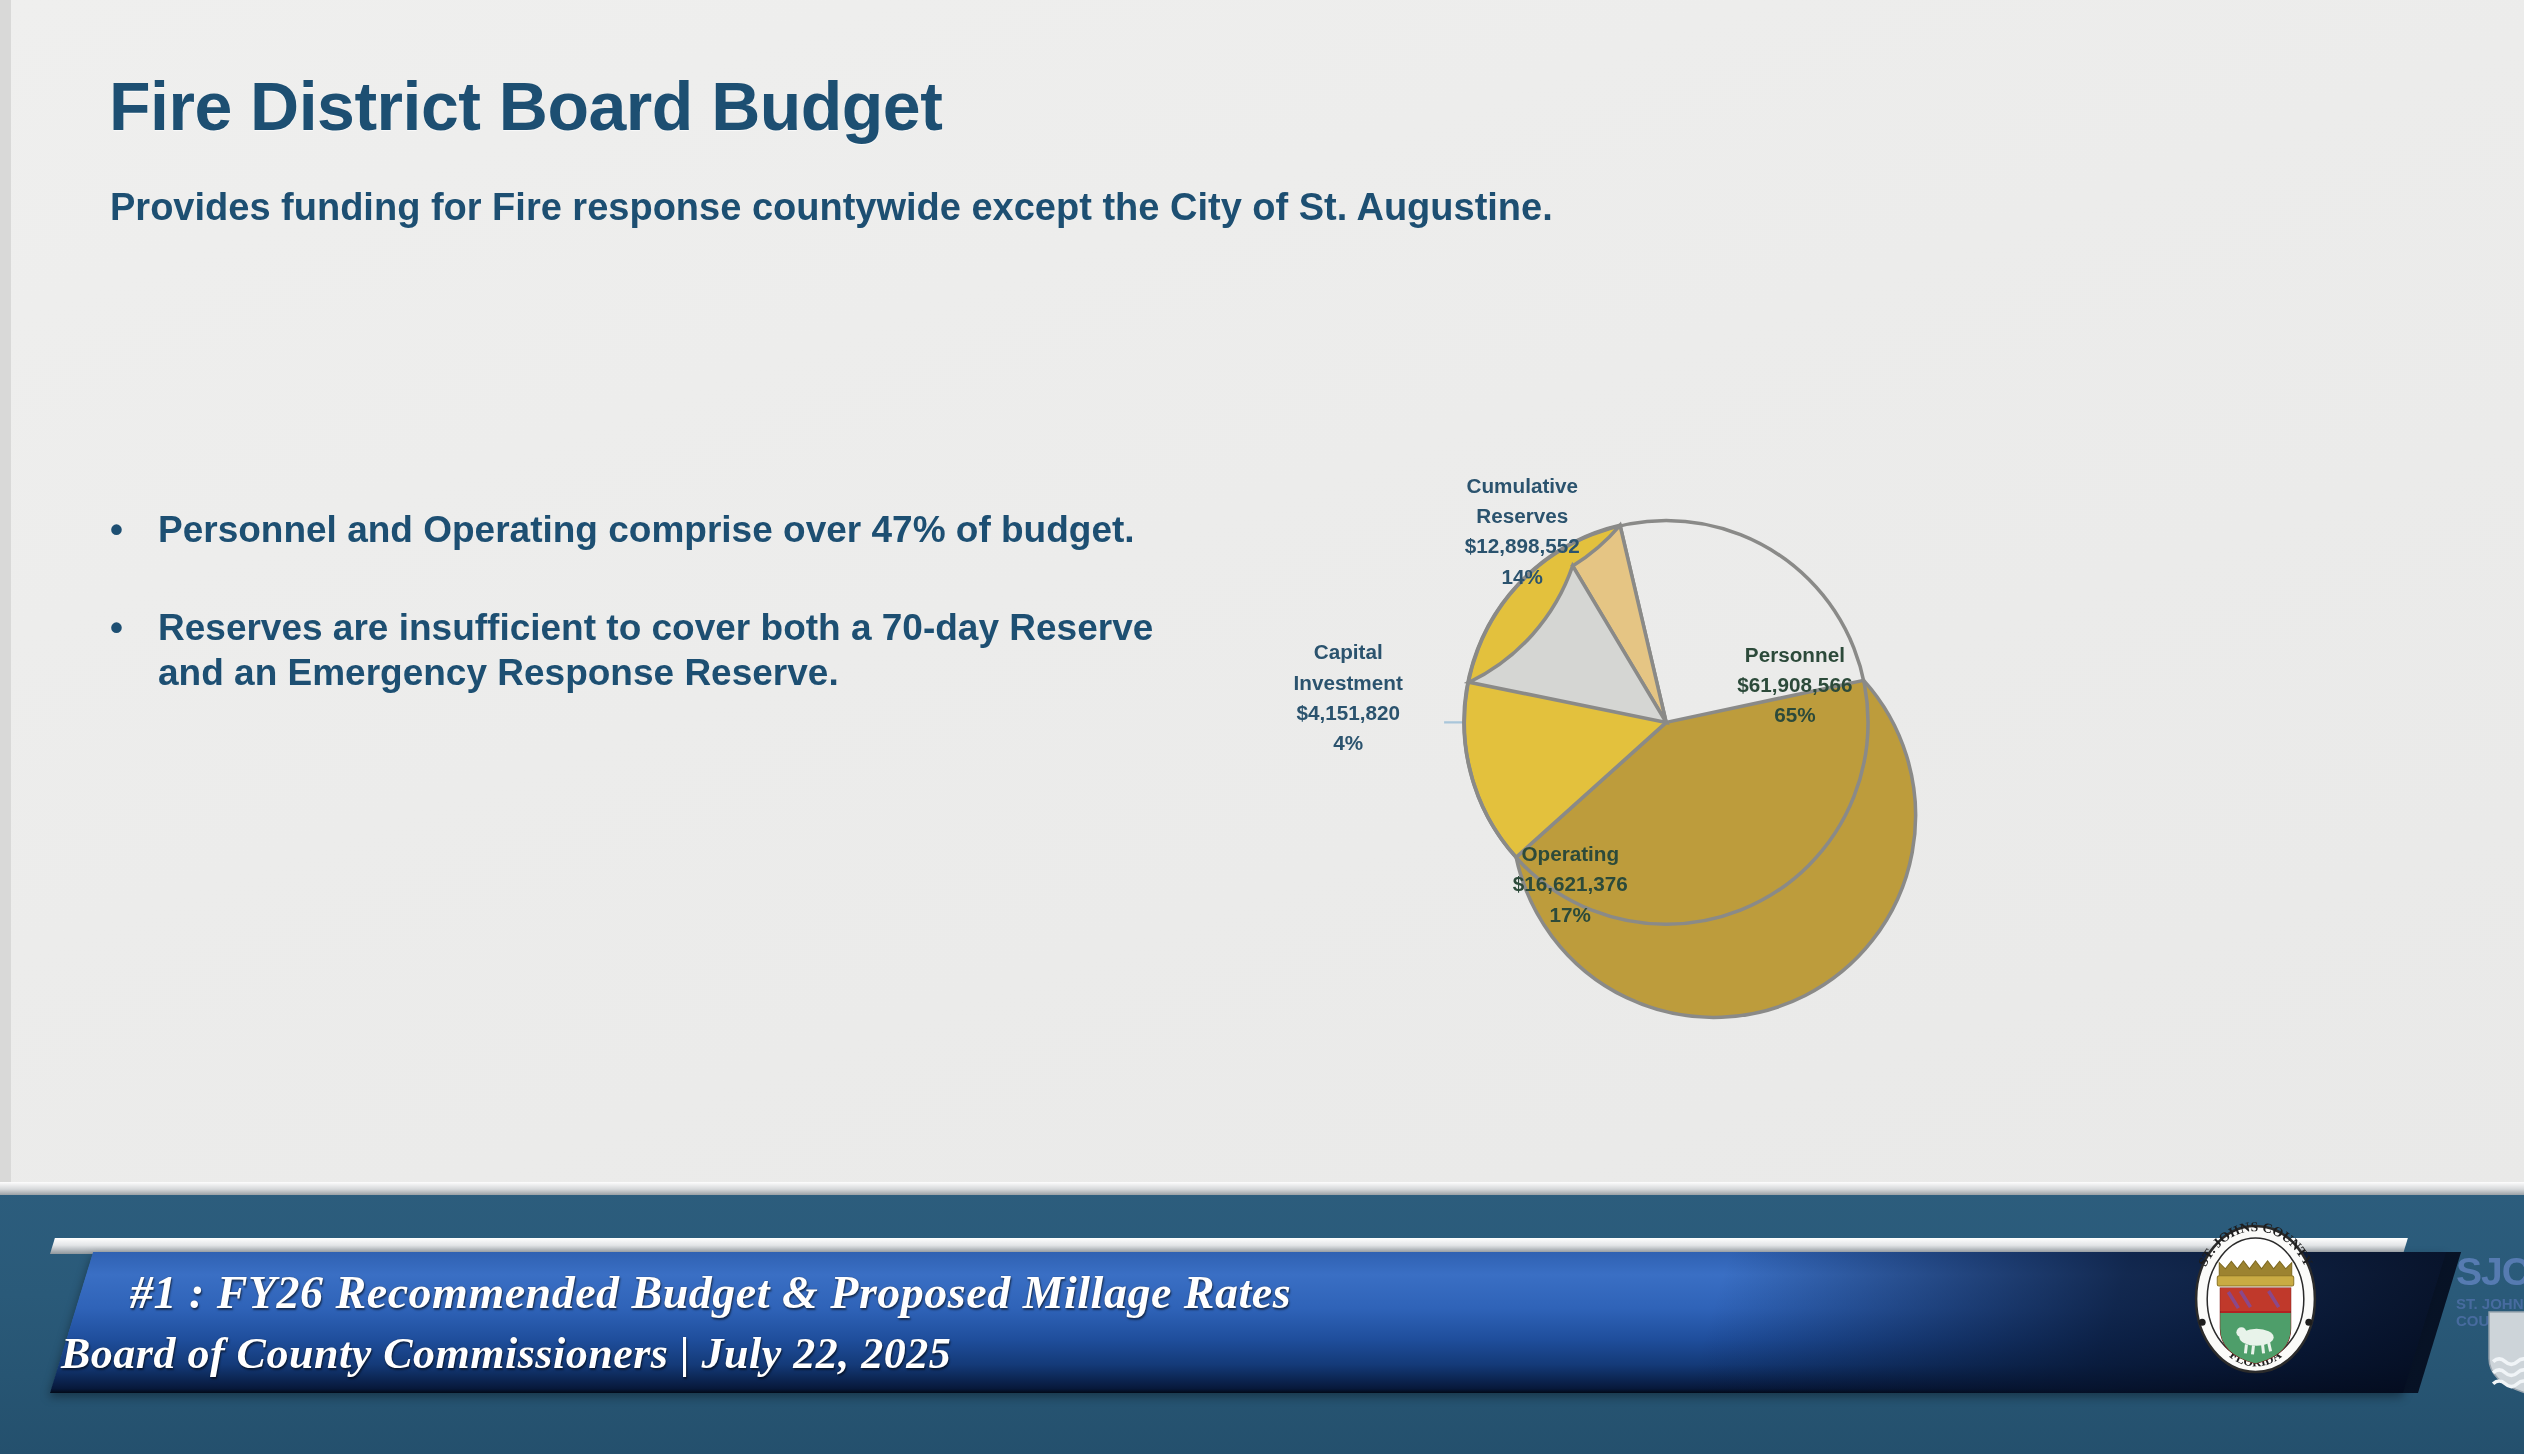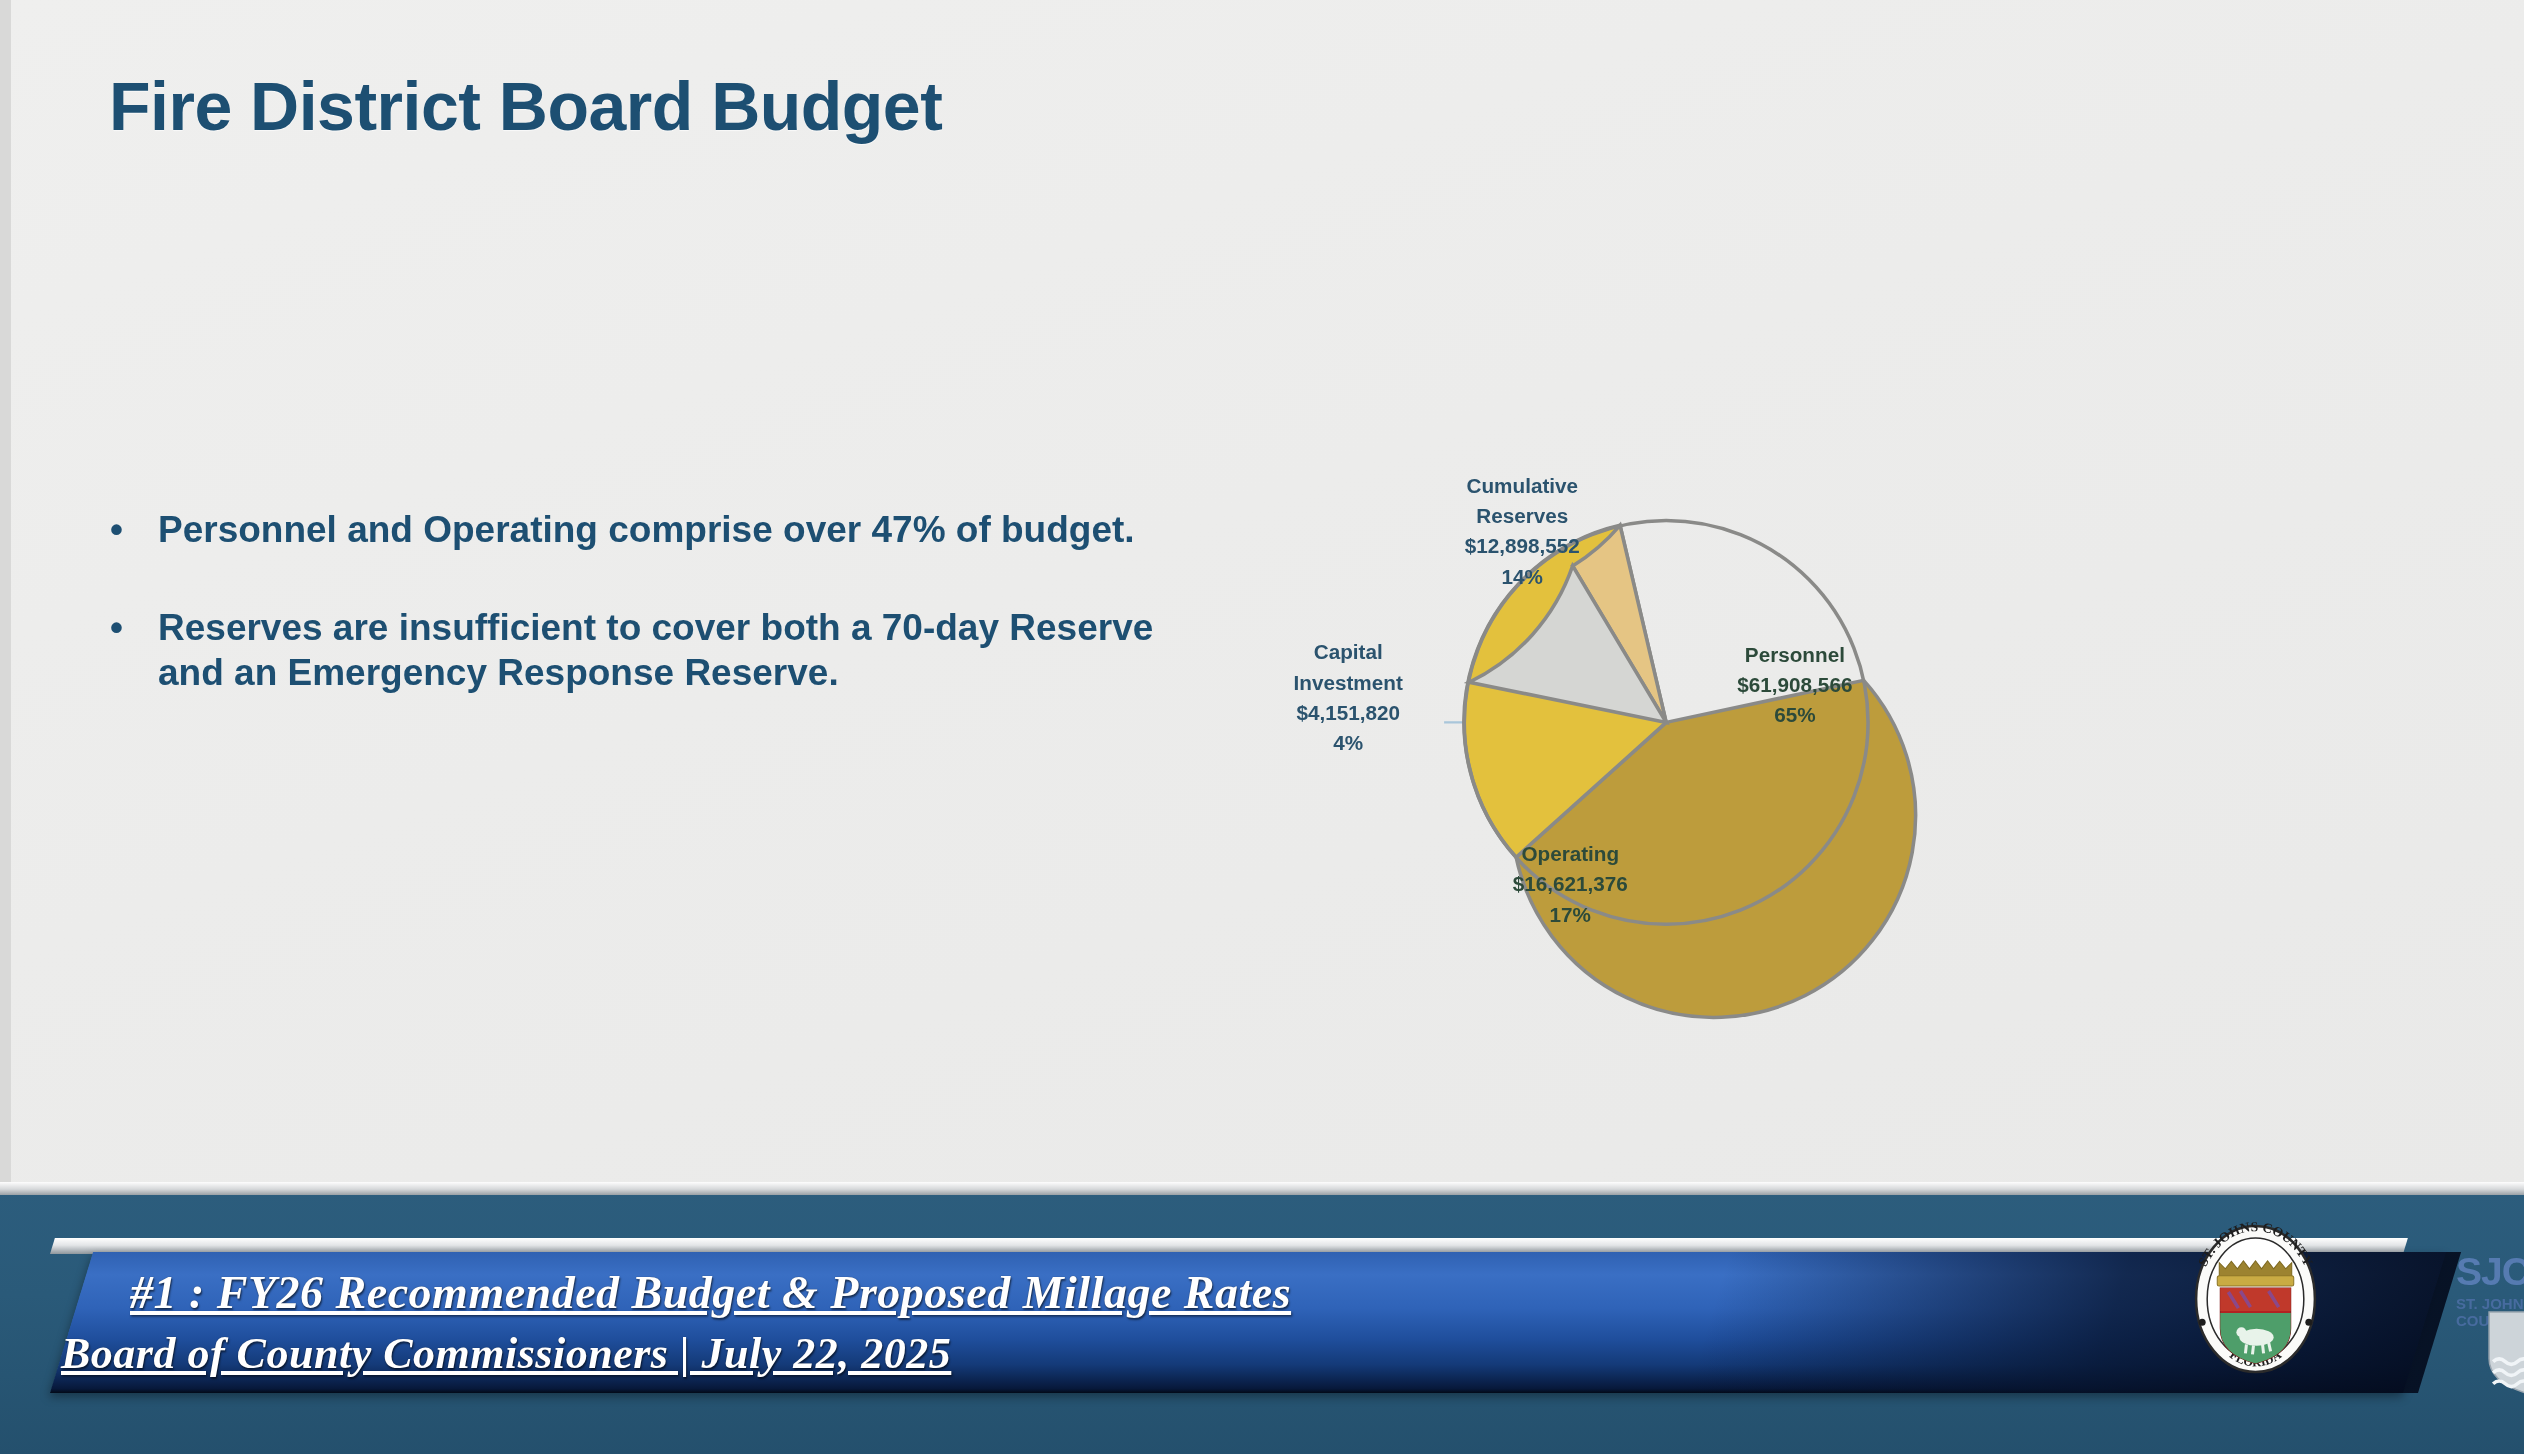--- a/index.html
+++ b/index.html
@@ -197,21 +197,20 @@
     width: 2121px;
     height: 167px;
   }
   .banner-line {
     font-family: "Liberation Serif", serif;
     font-style: italic;
     font-weight: bold;
     color: #ffffff;
     white-space: nowrap;
     text-shadow: 1px 1.5px 2px rgba(0,0,0,0.55), 0 0 1px rgba(0,0,0,0.5);
-    text-decoration: underline;
   }
   #banner-line-1 {
     position: absolute;
     left: 130px;
     top: 9px;
     font-size: 46px;
     letter-spacing: 0.5px;
   }
   #banner-line-2 {
     position: absolute;
@@ -267,20 +266,21 @@
 <body>
 
 <div id="slide">
 
   <div id="content-area">
 
     <div class="frame-edge left"></div>
 
     <div id="page-title">Fire District Board Budget</div>
 
+    <div id="page-subtitle">Provides funding for Fire response countywide except the City of St. Augustine.</div>
 
     <div id="bullet-list">
 
       <div class="bullet-item">
         <span class="bullet-marker">•</span>
         <span class="bullet-text">Personnel and Operating comprise over 47% of budget.</span>
       </div>
 
       <div class="bullet-item">
         <span class="bullet-marker">•</span>

